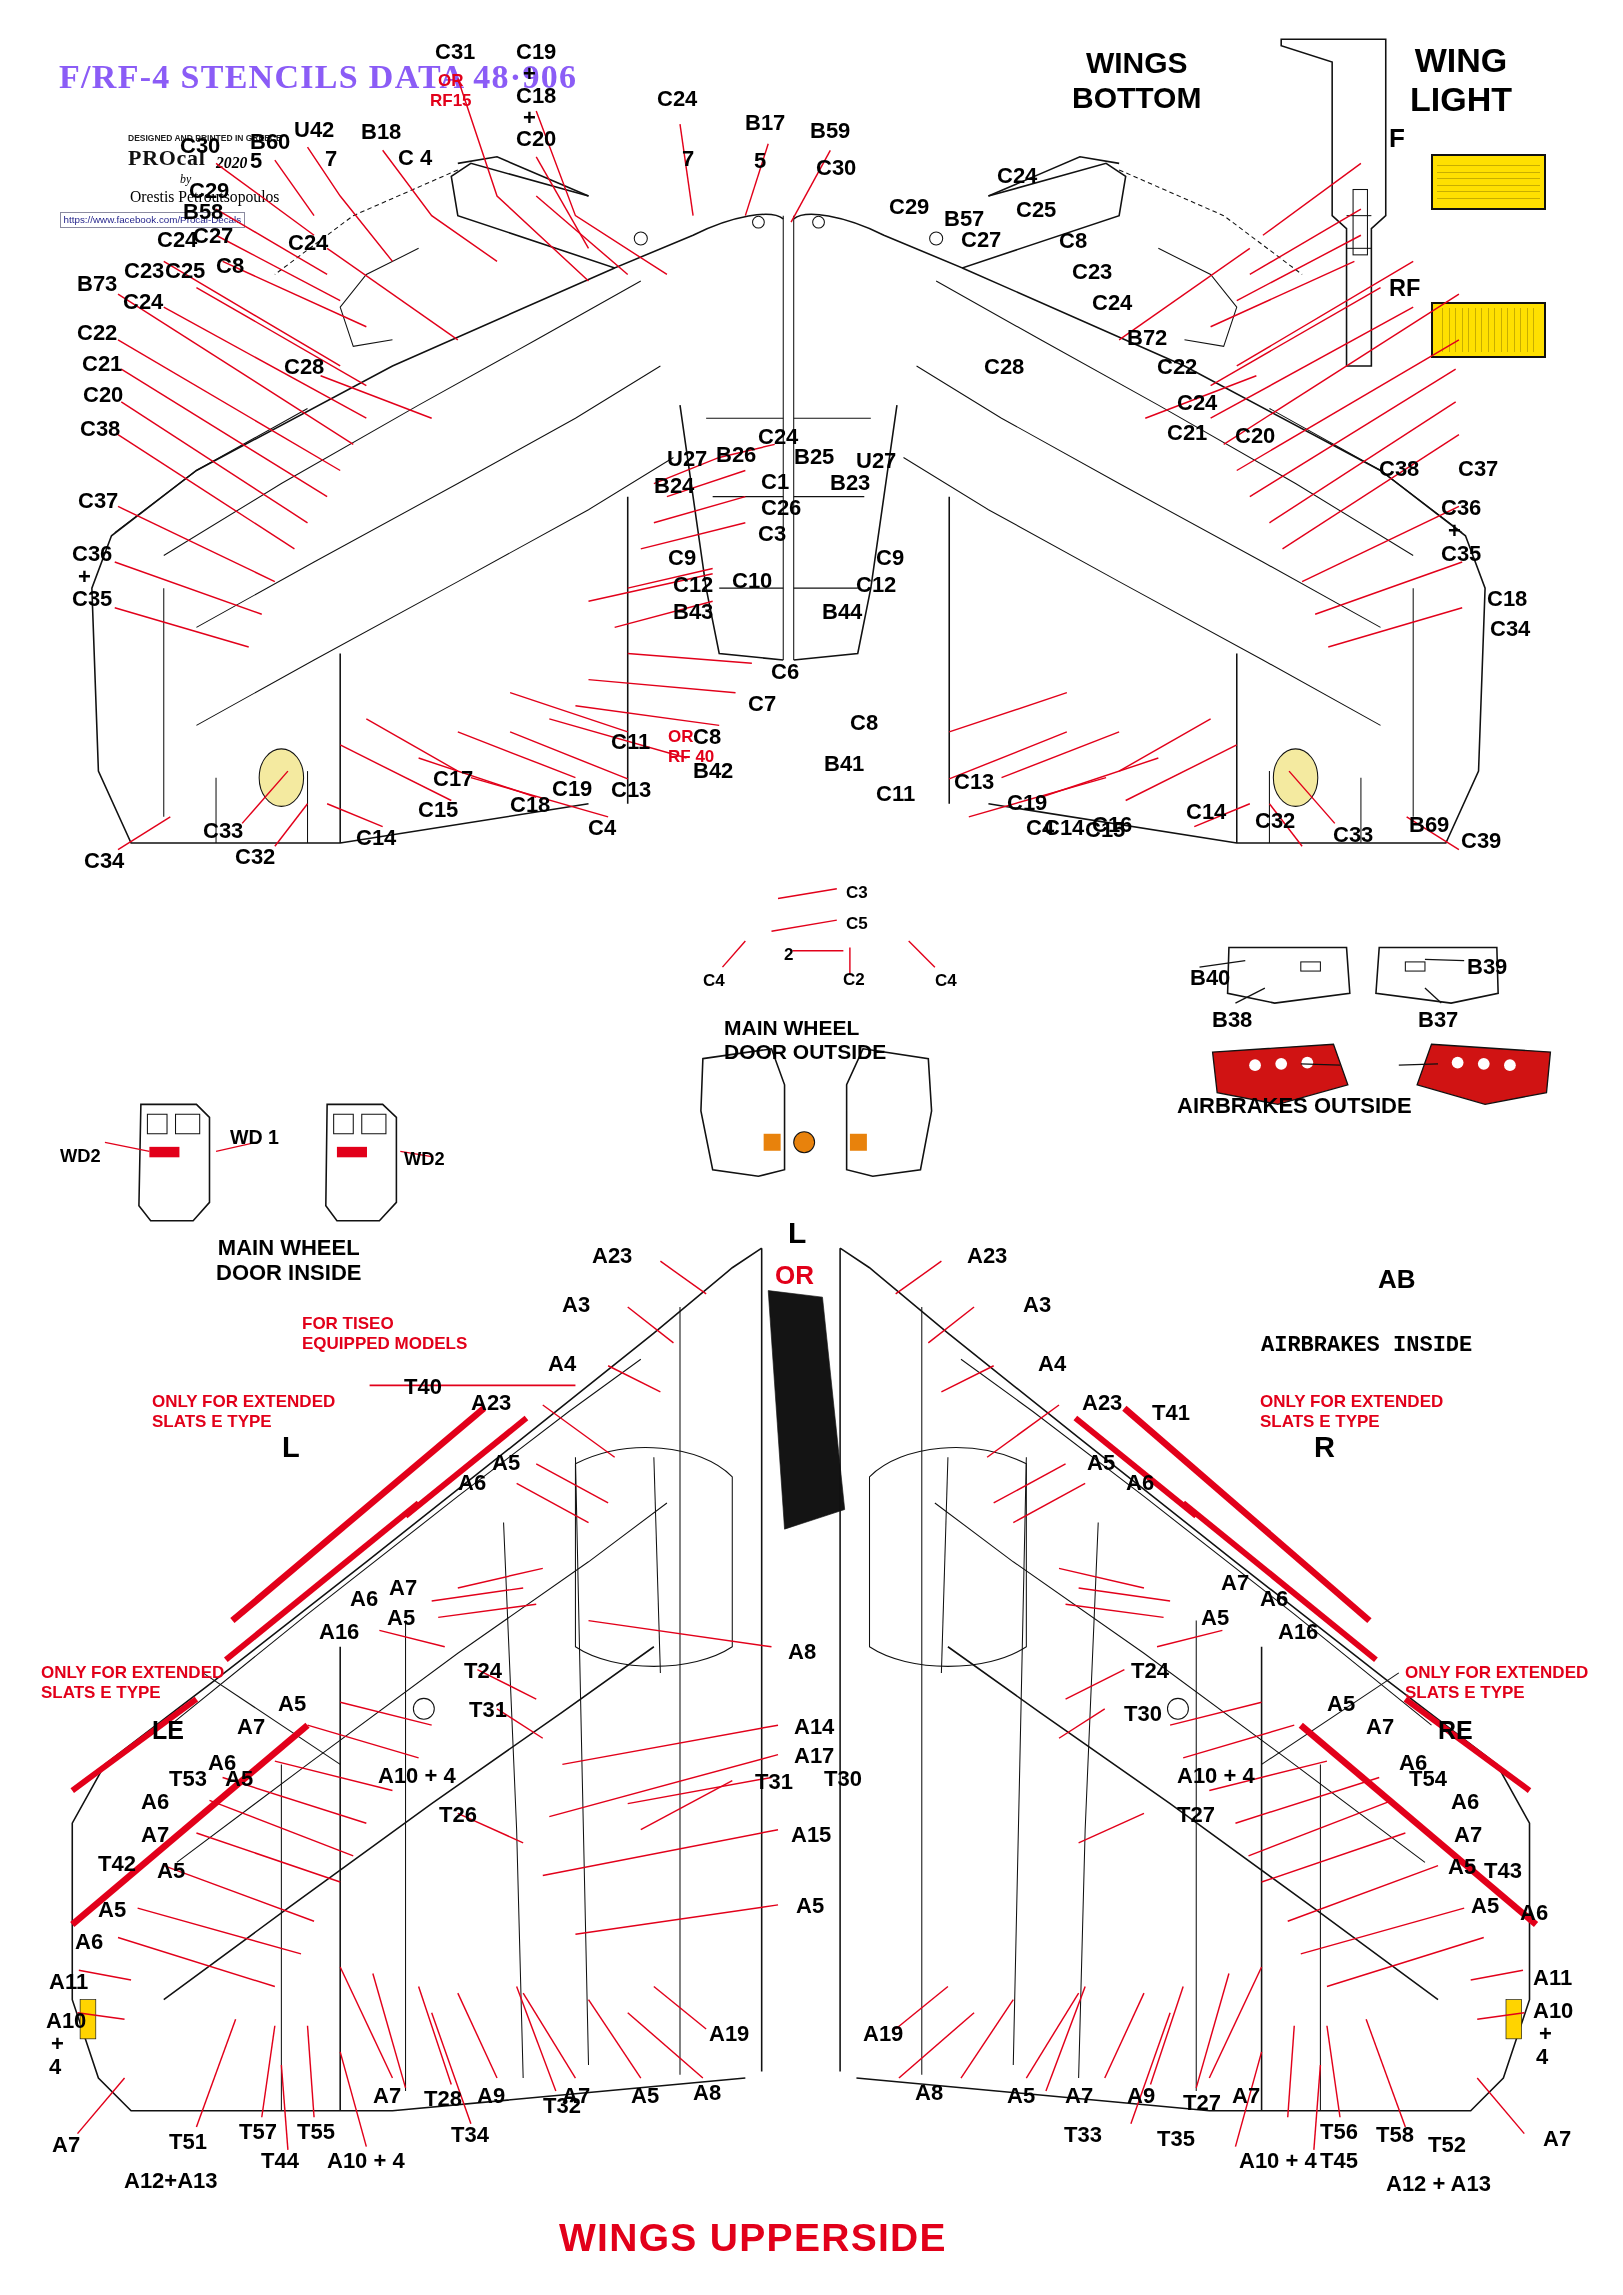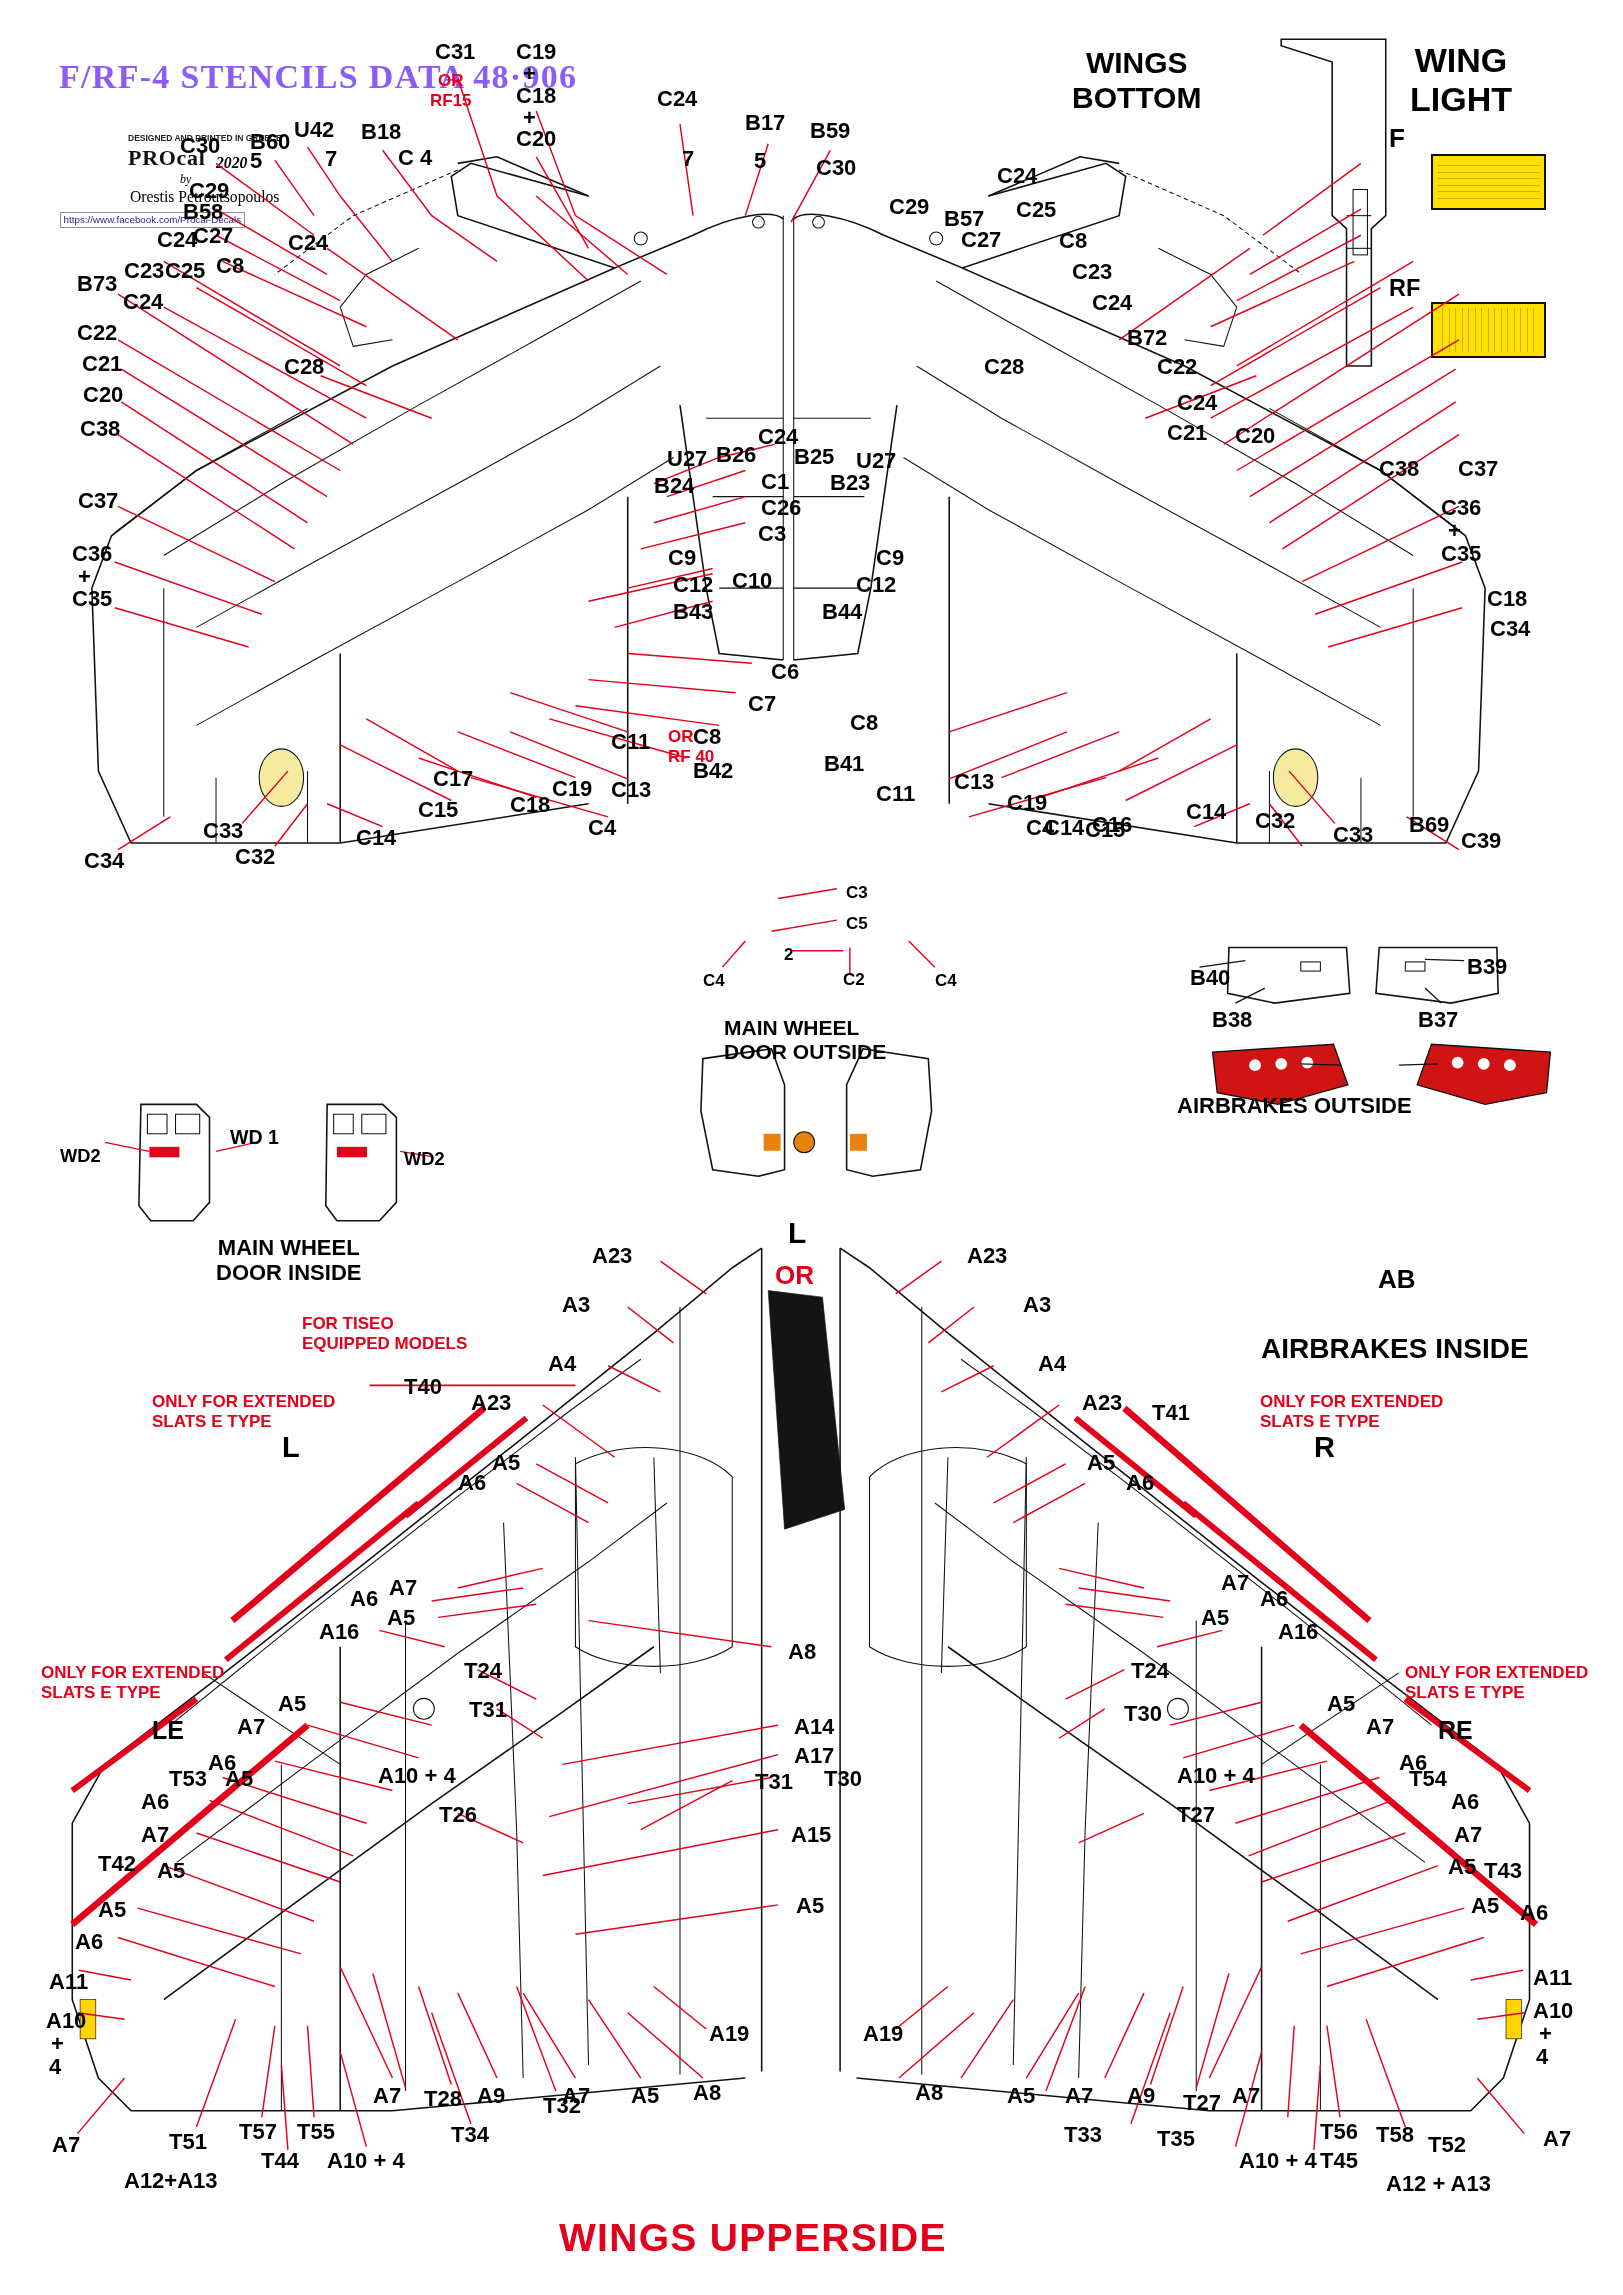--- a/index.html
+++ b/index.html
@@ -654,21 +654,21 @@
   <div class="blk" style="left:282px;top:1431px;font-size:29px;">L</div>
   <div class="blk" style="left:1314px;top:1431px;font-size:29px;">R</div>
   <div class="blk" style="left:152px;top:1716px;font-size:25px;">LE</div>
   <div class="blk" style="left:1438px;top:1716px;font-size:25px;">RE</div>
 
   <div class="blk" style="left:216px;top:1235px;font-size:22px;text-align:center;">MAIN WHEEL
 DOOR INSIDE</div>
   <div class="blk" style="left:724px;top:1016px;font-size:21px;">MAIN WHEEL
 DOOR OUTSIDE</div>
   <div class="blk" style="left:1177px;top:1093px;font-size:22px;text-align:center;">AIRBRAKES OUTSIDE</div>
-  <div class="blk" style="left:1261px;top:1333px;font-size:28px;">AIRBRAKES INSIDE</div>
+  <div class="blk" style="left:1261px;top:1333px;font-size:22px;font-family:Liberation Mono, monospace;">AIRBRAKES INSIDE</div>
   <div class="blk" style="left:1378px;top:1265px;font-size:26px;">AB</div>
   <div class="redtxt" style="left:559px;top:2216px;font-size:39px;letter-spacing:1.3px;">WINGS UPPERSIDE</div>
 
   <div class="blk" style="left:230px;top:1126px;font-size:19.6px;">WD 1</div>
   <div class="blk" style="left:60px;top:1145px;font-size:18.3px;">WD2</div>
   <div class="blk" style="left:404px;top:1148px;font-size:18.3px;">WD2</div>
 
   <div id="wd-outside-labels">
       <div class="lbl lbl-sm" style="left: 846px; top: 884px;">C3</div>
       <div class="lbl lbl-sm" style="left: 846px; top: 915px;">C5</div>

